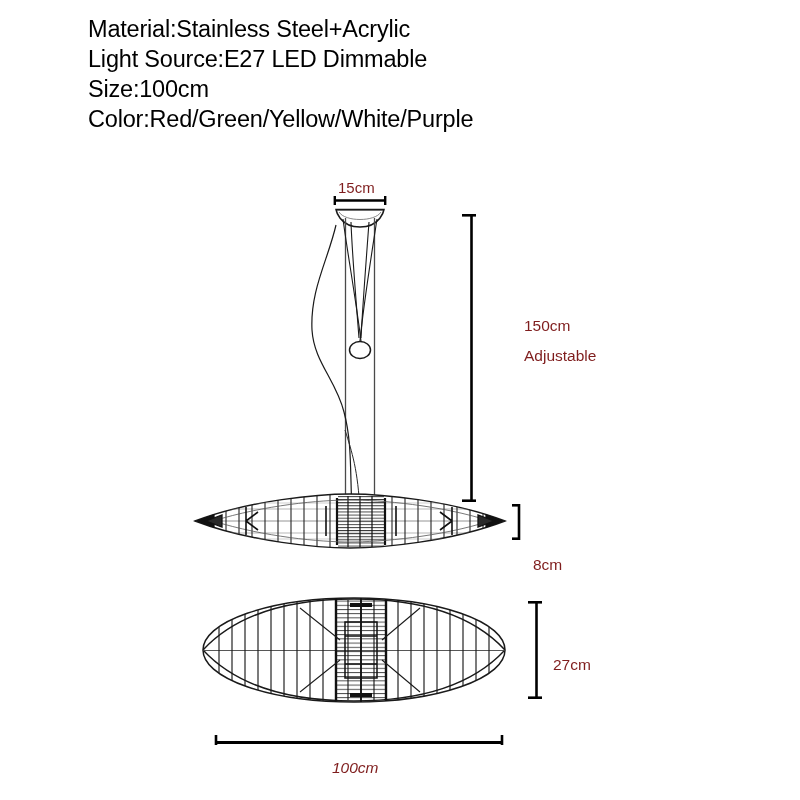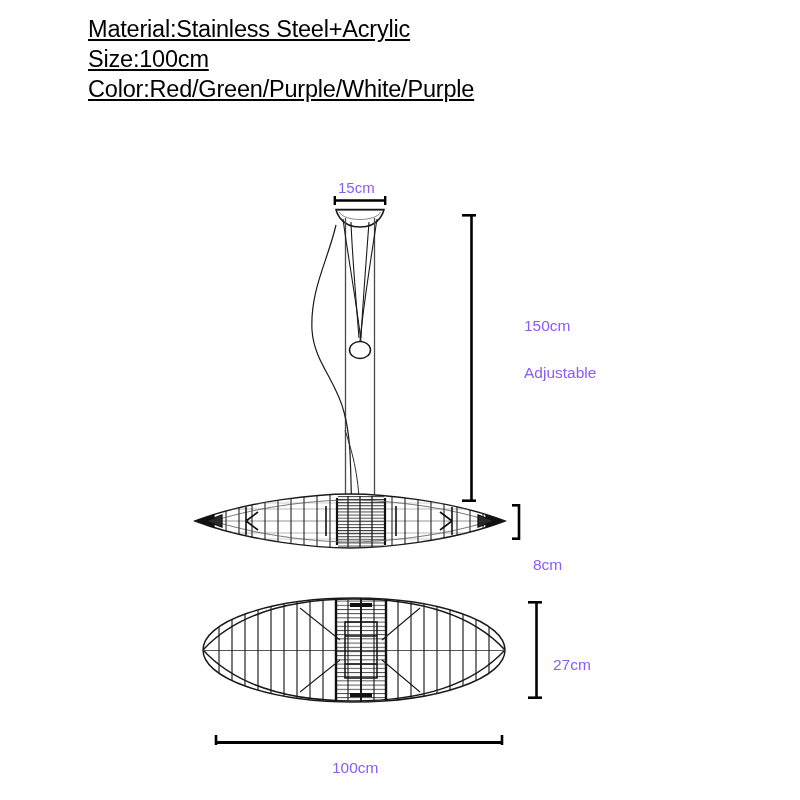--- a/index.html
+++ b/index.html
@@ -32,60 +32,60 @@
     top: 14px;
     width: 660px;
   }
   .spec-line {
     font-size: 23.5px;
     line-height: 30px;
     letter-spacing: -0.2px;
     white-space: nowrap;
     color: #000;
     font-weight: 400;
-    text-decoration: underline;
   }
 
   
   #drawing {
     position: absolute;
     left: 0;
     top: 0;
     width: 800px;
     height: 800px;
   }
 
   
   .dim-label {
     position: absolute;
     font-size: 15.5px;
     line-height: 20px;
-    color: #8b5cf6;
+    color: #7f1d1d;
     white-space: nowrap;
   }
   #label-15cm { left: 338px; top: 178px; font-size: 15px; }
   #label-150cm {
     left: 524px; top: 316px;
     text-align: left;
   }
   #label-150cm .l1 { display:block; }
-  #label-150cm .l2 { display:block; margin-top: 27px; }
+  #label-150cm .l2 { display:block; margin-top: 10px; }
   #label-8cm  { left: 533px; top: 511px; margin-top: 44px; }
   #label-27cm { left: 553px; top: 642px; margin-top: 13px; }
-  #label-100cm{ left: 332px; top: 758px; }
+  #label-100cm{ left: 332px; top: 758px; font-style: italic; }
 </style>
 </head>
 <body>
 
 <div id="spec-sheet">
 
   <div id="spec-text">
     <div class="spec-line">Material:Stainless Steel+Acrylic</div>
+    <div class="spec-line">Light Source:E27 LED Dimmable</div>
     <div class="spec-line">Size:100cm</div>
-    <div class="spec-line">Color:Red/Green/Purple/White/Purple</div>
+    <div class="spec-line">Color:Red/Green/Yellow/White/Purple</div>
   </div>
 
   <svg id="drawing" viewBox="0 0 800 800" xmlns="http://www.w3.org/2000/svg">
 
     <defs>
 
       <pattern id="hatch-h" width="6" height="3.1" patternUnits="userSpaceOnUse">
         <line x1="0" y1="0.5" x2="6" y2="0.5" stroke="#2b2b2b" stroke-width="0.9"></line>
       </pattern>
       <pattern id="hatch-h2" width="6" height="4.2" patternUnits="userSpaceOnUse">

